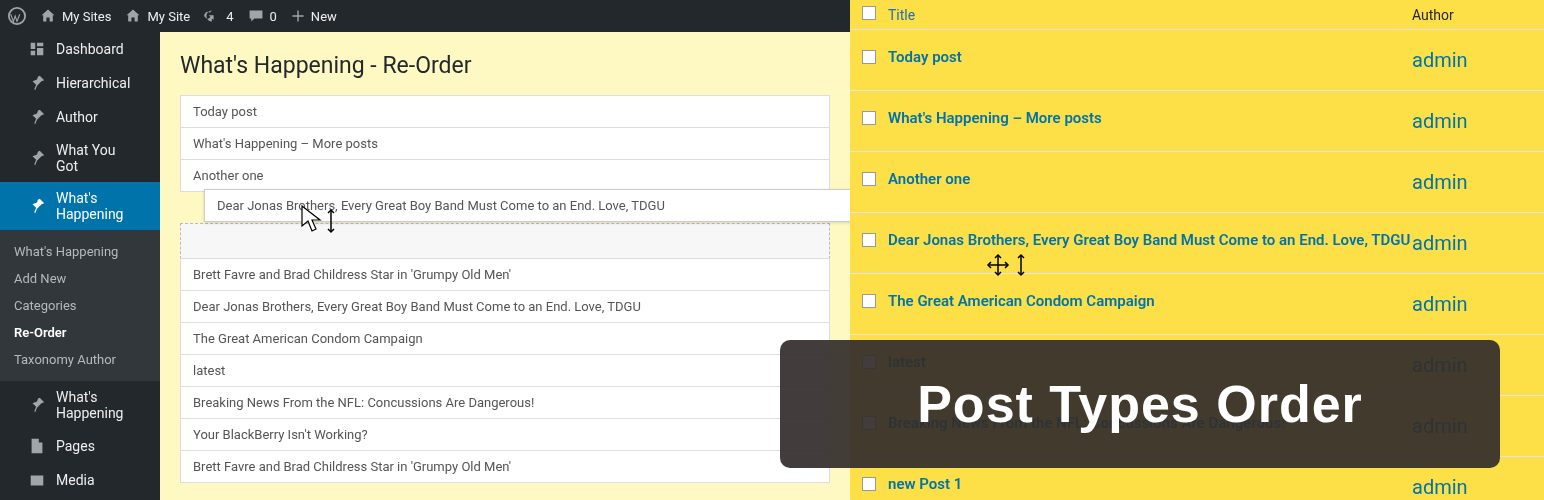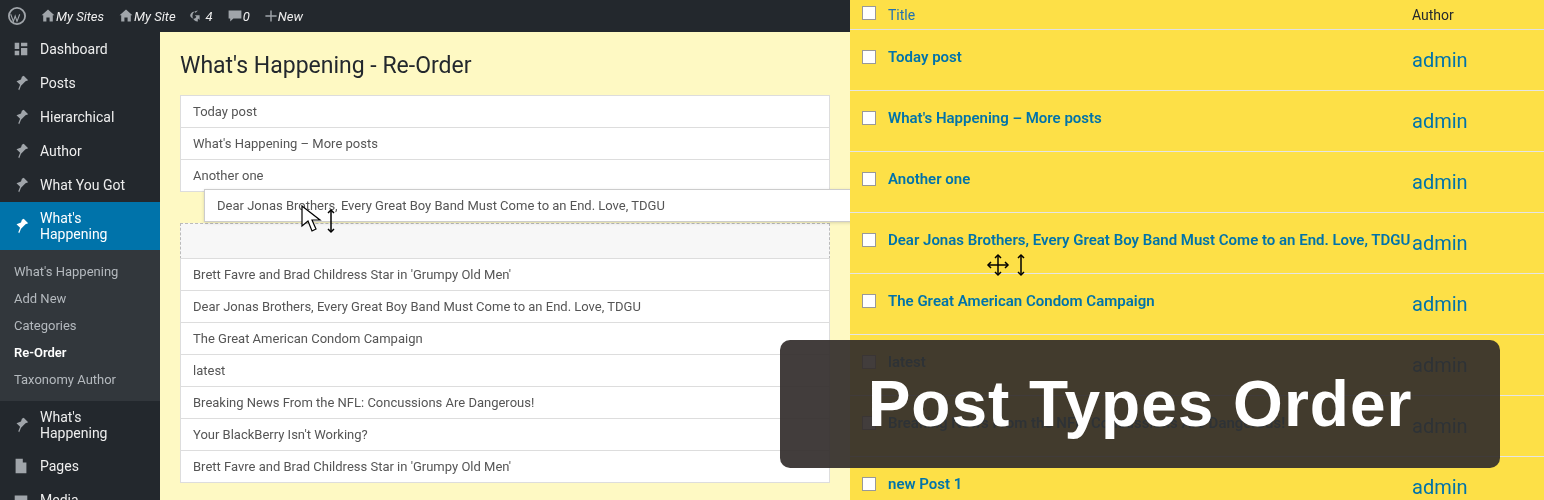--- a/index.html
+++ b/index.html
@@ -1,24 +1,24 @@
 <!DOCTYPE html>
 <html><head>
 <meta charset="utf-8">
 <style>
   * { box-sizing: border-box; margin: 0; padding: 0; font-family: -apple-system, BlinkMacSystemFont, "Segoe UI", Roboto, sans-serif; }
   body { width: 1544px; height: 500px; overflow: hidden; background: #f1f1f1; position: relative; }
 
   .adminbar { background: #23282d; color: #eee; height: 32px; display: flex; align-items: center; padding: 0 8px; font-size: 13px; gap: 14px; }
-  .adminbar .item { display: flex; align-items: center; cursor: pointer; font-style: italic; }
+  .adminbar .item { display: flex; align-items: center; gap: 6px; cursor: pointer; }
   .adminbar .item svg { fill: #a0a5aa; }
   .adminbar .num { color: #eee; }
 
   .sidebar { position: absolute; top: 32px; left: 0; width: 160px; bottom: 0; background: #23282d; color: #eee; font-size: 14px; }
-  .side-item { display: flex; align-items: center; gap: 10px; padding: 8px 12px; cursor: pointer; color: #eee; }
+  .side-item { display: flex; align-items: center; gap: 10px; padding: 8px 28px; cursor: pointer; color: #eee; }
   .side-item.current { background: #0073aa; color: #fff; }
   .side-item svg { width: 18px; height: 18px; fill: #a0a5aa; flex-shrink:0; }
   .side-item.current svg { fill: #fff; }
   .side-sub { background: #32373c; padding: 8px 0; }
   .side-sub .sub { padding: 6px 14px; color: #b4b9be; font-size: 13px; cursor: pointer; }
   .side-sub .sub.current { color: #fff; font-weight: 600; }
 
   .main-left { position: absolute; top: 32px; left: 160px; width: 690px; bottom: 0; background: #fef9c3; padding: 10px 20px 0 20px; overflow:hidden; }
   .main-left h1 { font-size: 23px; font-weight: 400; color: #23282d; margin: 10px 0 16px 0; }
   .sort-list { }
@@ -35,21 +35,21 @@
   .rt-head .author { width:120px; text-align:left; color:#23282d; }
   .rt-row { display:flex; align-items:flex-start; padding: 18px 12px; border-bottom:1px solid #e5e5e5; }
   .rt-row .cb { width:26px; padding-top:2px; }
   .rt-row .title { flex:1; }
   .rt-row .title a { color:#0073aa; font-weight:600; font-size:15px; cursor:pointer; text-decoration:none; }
   .rt-row .author { width:120px; color:#0073aa; font-size:20px; cursor:pointer; }
   .fake-cb { width:14px; height:14px; border:1px solid #999; background:#fff; display:inline-block; }
   .cursor-right { position:absolute; left:986px; top:253px; z-index:20; pointer-events:none; }
 
   .banner { position:absolute; left:780px; top:340px; width:720px; height:128px; background:rgba(50,45,43,.92); border-radius:10px; display:flex; align-items:center; justify-content:center; z-index:30; }
-  .banner span { color:#fff; font-size:64px; font-weight:800; letter-spacing:1px; font-family: Arial, sans-serif; }
+  .banner span { color:#fff; font-size:52px; font-weight:800; letter-spacing:1px; font-family: Arial, sans-serif; }
 </style>
 </head>
 <body>
 
 <div class="adminbar">
   <div class="item">
     <svg viewBox="0 0 20 20" width="18" height="18">
         <circle cx="10" cy="10" r="9" fill="none" stroke="#a0a5aa" stroke-width="2"></circle>
         <path d="M3 8l3 8 2-6 2 6 3-8" stroke="#a0a5aa" stroke-width="1.2" fill="none"></path>
       </svg>
@@ -85,26 +85,20 @@
     <span>New</span>
   </div>
 </div>
 
 <div class="sidebar">
   <div class="side-item">
     <svg viewBox="0 0 20 20">
         <path d="M3 3h5v7H3zM10 3h7v4h-7zM10 9h7v8h-7zM3 12h5v5H3z"></path>
       </svg>
     <span>Dashboard</span>
-  </div>
-  <div class="side-item">
-    <svg viewBox="0 0 20 20">
-        <path d="M13 2l5 5-3 1-5 5-2 5-1-1 2-5-4-4 5-2 1-3z"></path>
-      </svg>
-    <span>Posts</span>
   </div>
   <div class="side-item">
     <svg viewBox="0 0 20 20">
         <path d="M13 2l5 5-3 1-5 5-2 5-1-1 2-5-4-4 5-2 1-3z"></path>
       </svg>
     <span>Hierarchical</span>
   </div>
   <div class="side-item">
     <svg viewBox="0 0 20 20">
         <path d="M13 2l5 5-3 1-5 5-2 5-1-1 2-5-4-4 5-2 1-3z"></path>

